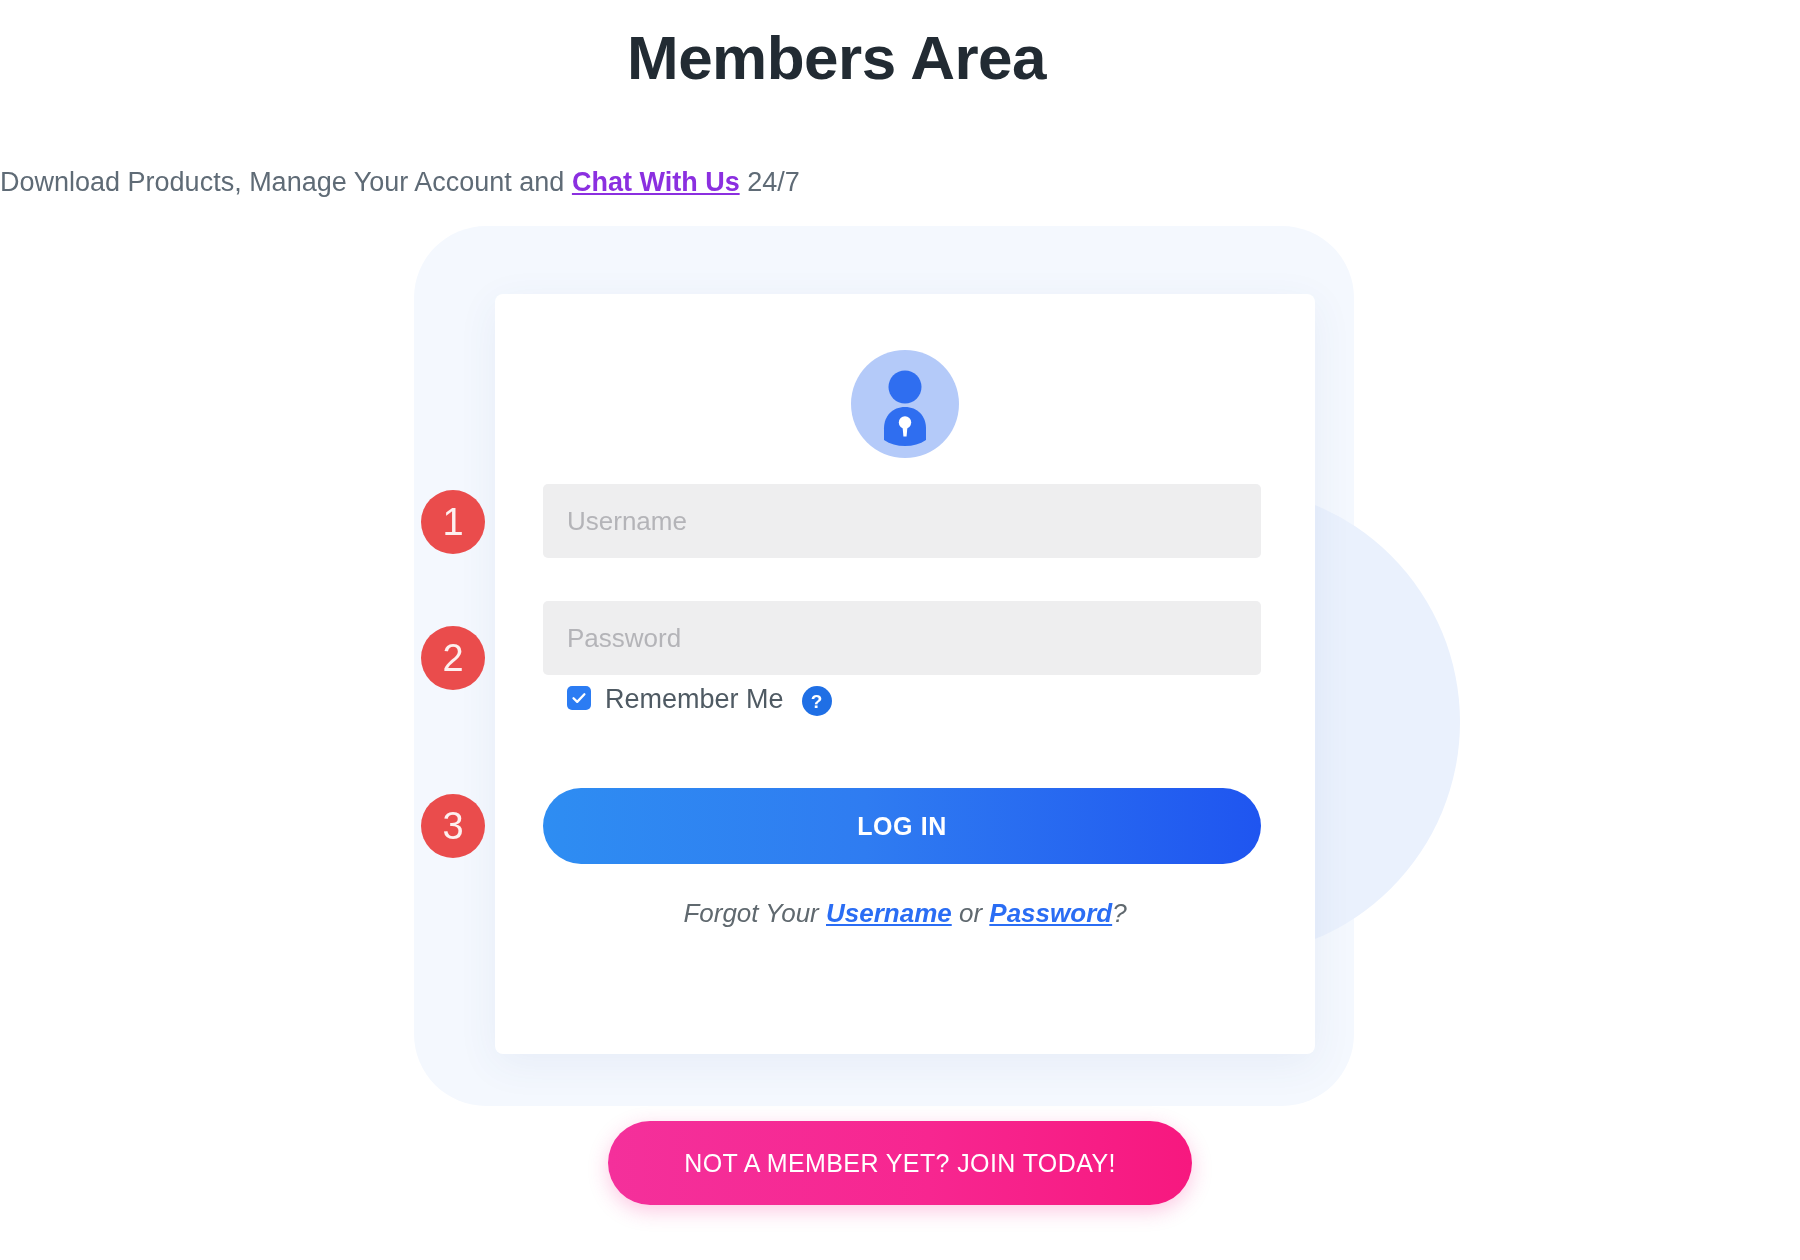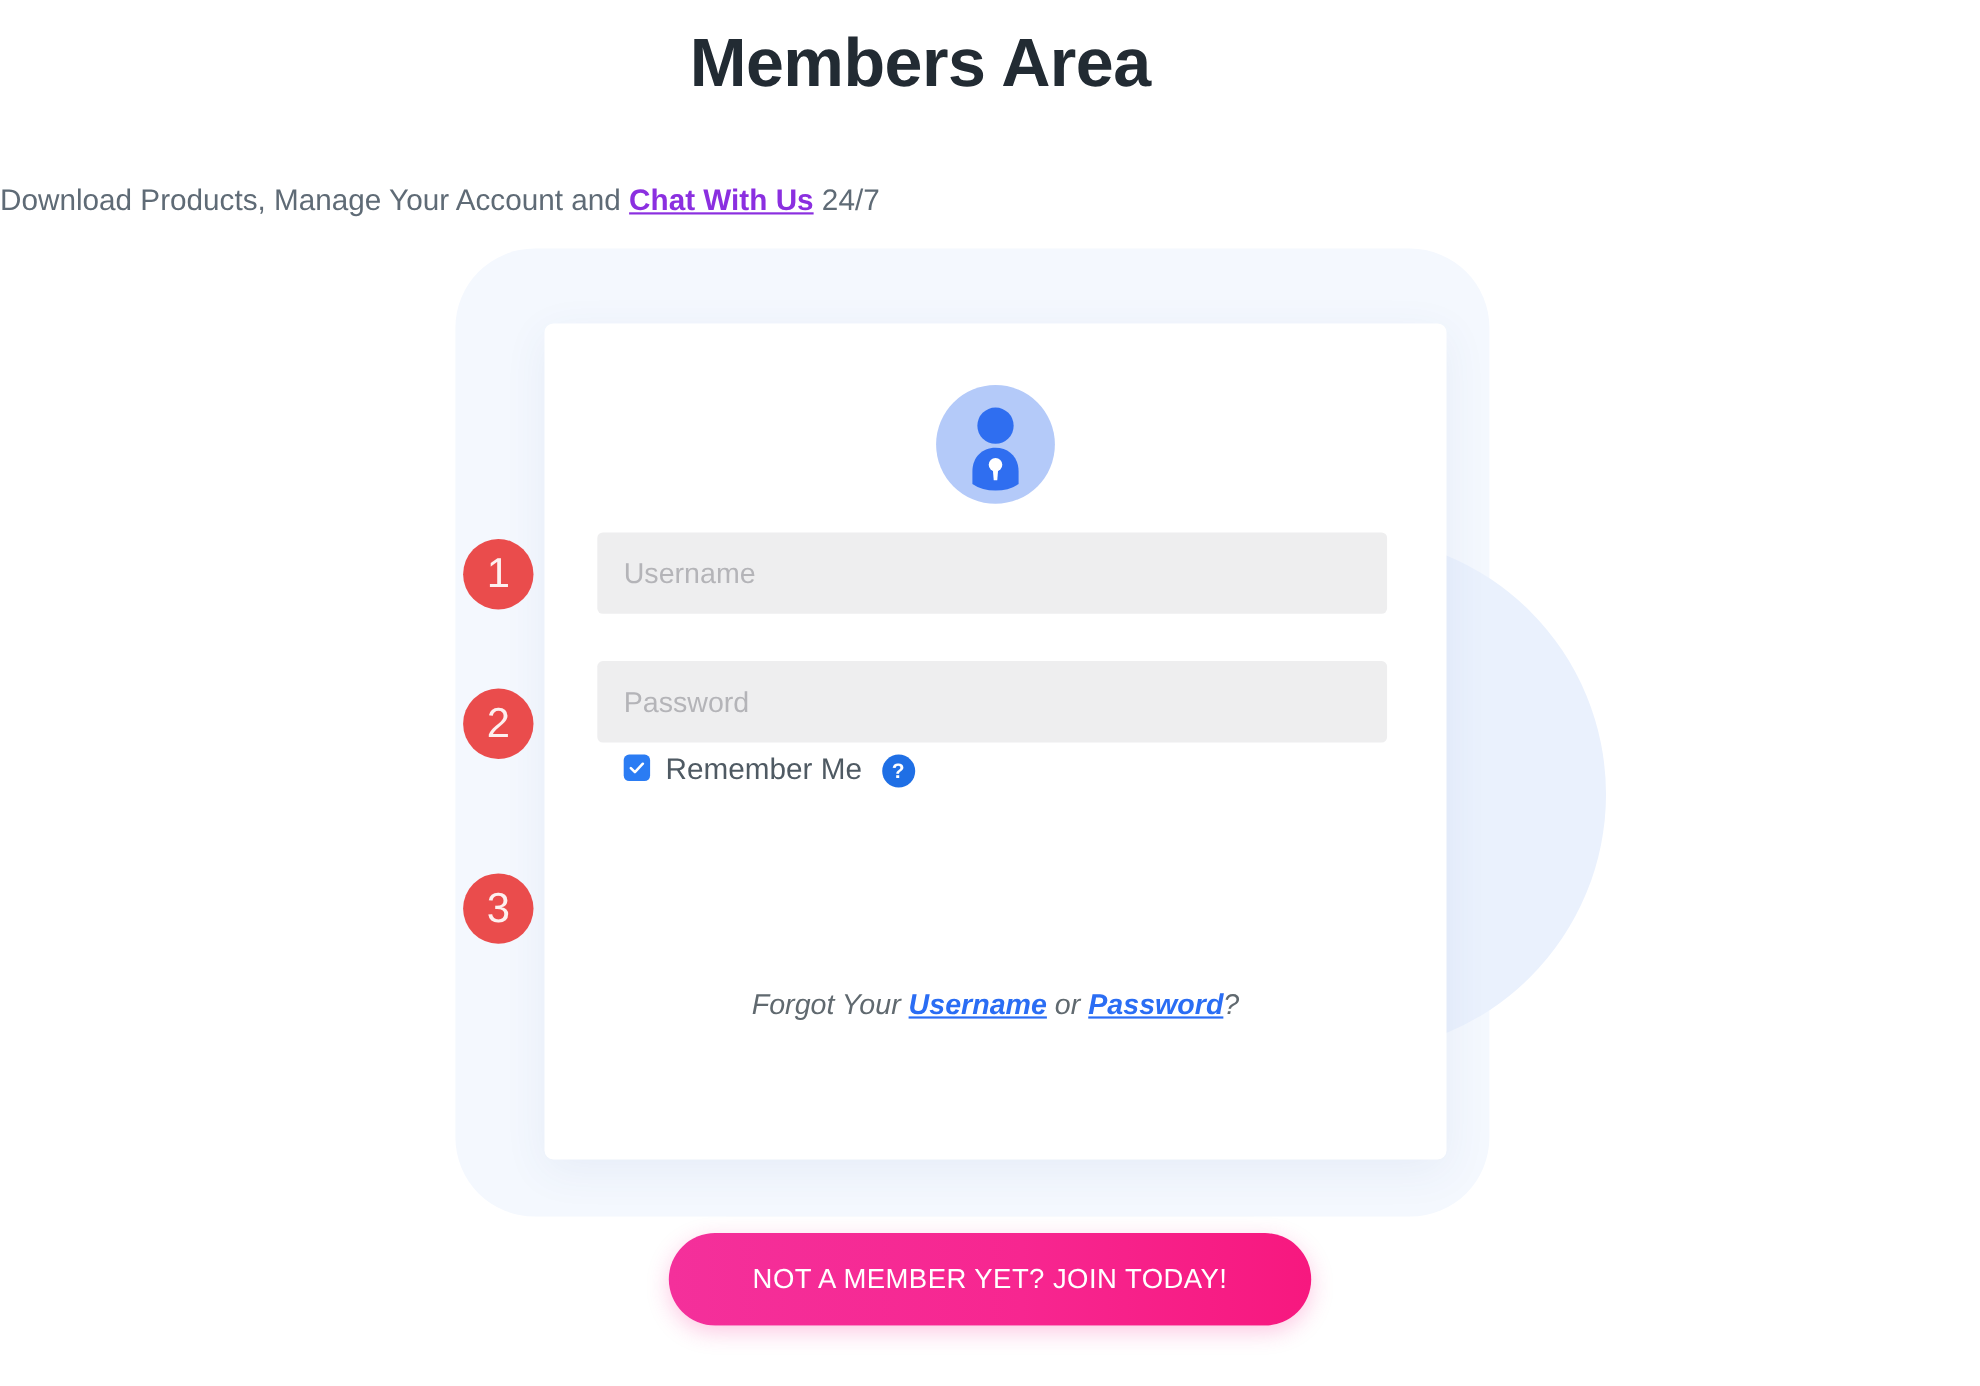--- a/index.html
+++ b/index.html
@@ -271,19 +271,20 @@
       <span class="checkbox-box">
         <svg width="16" height="16" viewBox="0 0 16 16">
           <path d="M2.5 8.2 L6.2 11.9 L13.4 4.3" stroke="#ffffff" stroke-width="2.3" fill="none" stroke-linecap="round" stroke-linejoin="round"></path>
         </svg>
       </span>
       <span class="remember-label">Remember Me</span>
       <span class="help-icon">?</span>
     </div>
 
     <div class="step-badge step-3">3</div>
+    <button class="login-button">LOG IN</button>
 
     <div class="forgot-line"><span>Forgot Your </span><a class="link" href="#">Username</a><span> or </span><a class="link" href="#">Password</a><span>?</span></div>
   </div>
 
   <button class="join-button">NOT A MEMBER YET? JOIN TODAY!</button>
 
 </div>
 
 </body></html>

